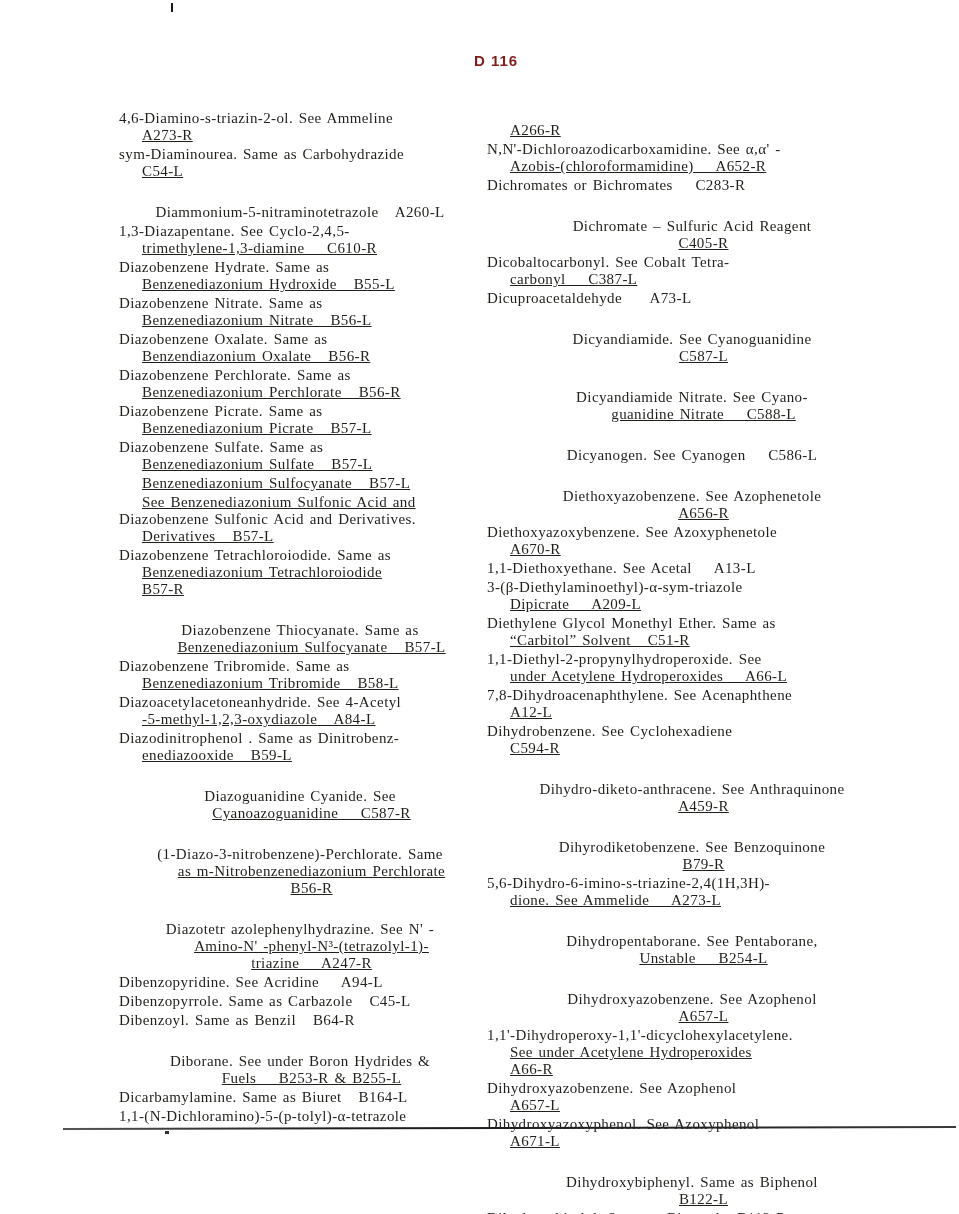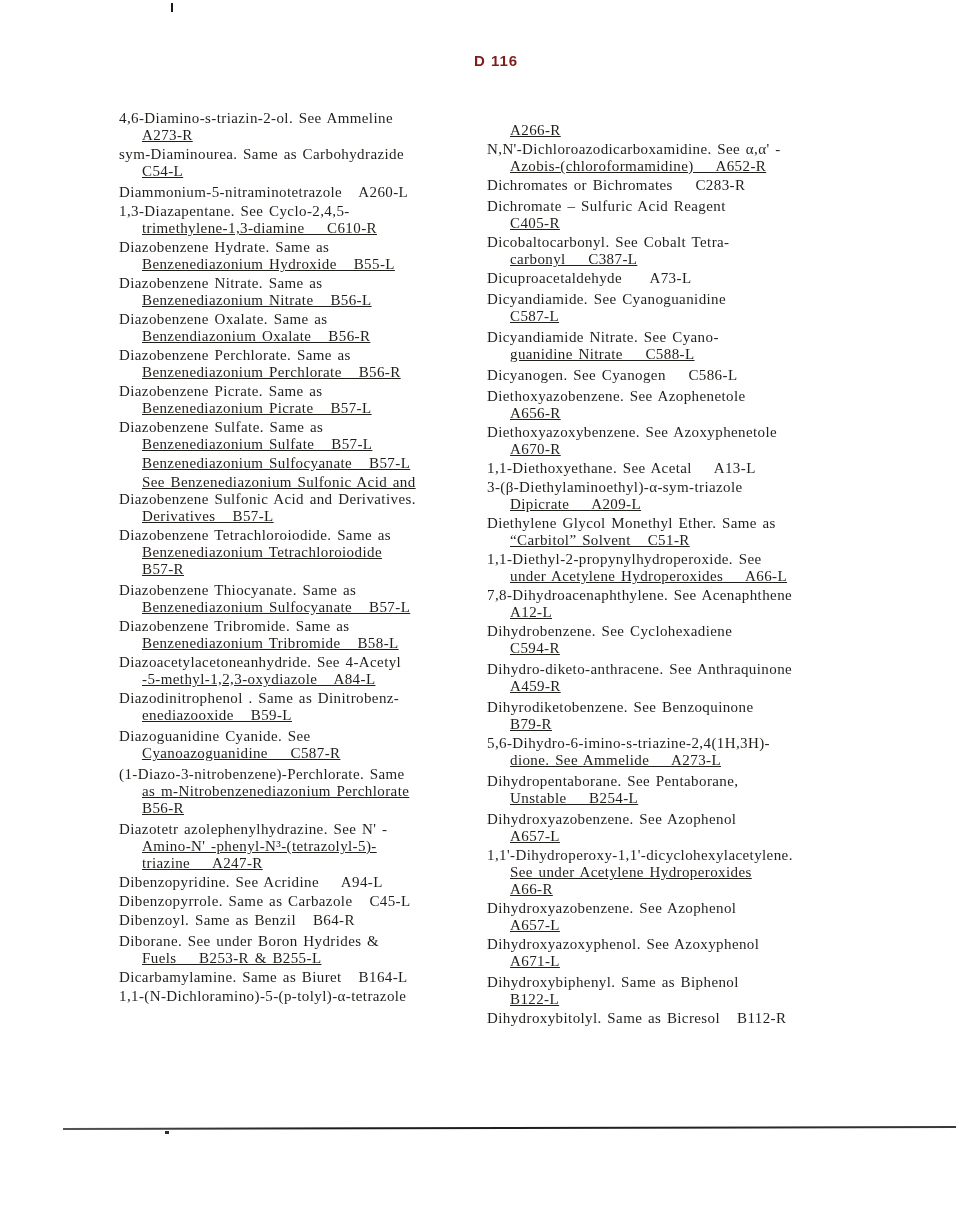--- a/index.html
+++ b/index.html
@@ -20,21 +20,21 @@
   .reg-tick-top {
     position: absolute; left: 171px; top: 3px;
     width: 2px; height: 9px; background: #1a1a1a;
   }
   .column {
     position: absolute;
   }
   #col-left  { left: 119px; top: 110px; width: 362px; }
   #col-right { left: 487px; top: 122px; width: 410px; }
   .entry { margin-bottom: 2px; }
-  .entry.sp { margin-top: 4px; }
+  .entry.sp { margin-top: 24px; text-align: center; }
   .line {
     white-space: pre-wrap;
     font-size: 15px;
     line-height: 17px;
     letter-spacing: 0.4px;
     word-spacing: 1.5px;
   }
   .line.cont { padding-left: 23px; text-decoration: underline; }
   .b { font-weight: 400; }
   .bottom-rule {
@@ -128,21 +128,21 @@
       <div class="line"><span>Diazoguanidine Cyanide. See</span></div>
       <div class="line cont"><span>Cyanoazoguanidine    C587-R</span></div>
     </div>
     <div class="entry sp">
       <div class="line"><span>(1-Diazo-3-nitrobenzene)-Perchlorate. Same</span></div>
       <div class="line cont"><span>as m-Nitrobenzenediazonium Perchlorate</span></div>
       <div class="line cont"><span>B56-R</span></div>
     </div>
     <div class="entry sp">
       <div class="line"><span>Diazotetr azolephenylhydrazine. See N' -</span></div>
-      <div class="line cont"><span>Amino-N' -phenyl-N³-(tetrazolyl-5)-</span></div>
+      <div class="line cont"><span>Amino-N' -phenyl-N³-(tetrazolyl-1)-</span></div>
       <div class="line cont"><span>triazine    A247-R</span></div>
     </div>
     <div class="entry">
       <div class="line"><span>Dibenzopyridine. See </span><span class="b">Acridine</span><span>    A94-L</span></div>
     </div>
     <div class="entry">
       <div class="line"><span>Dibenzopyrrole. Same as Carbazole   C45-L</span></div>
     </div>
     <div class="entry">
       <div class="line"><span>Dibenzoyl. Same as Benzil   B64-R</span></div>

